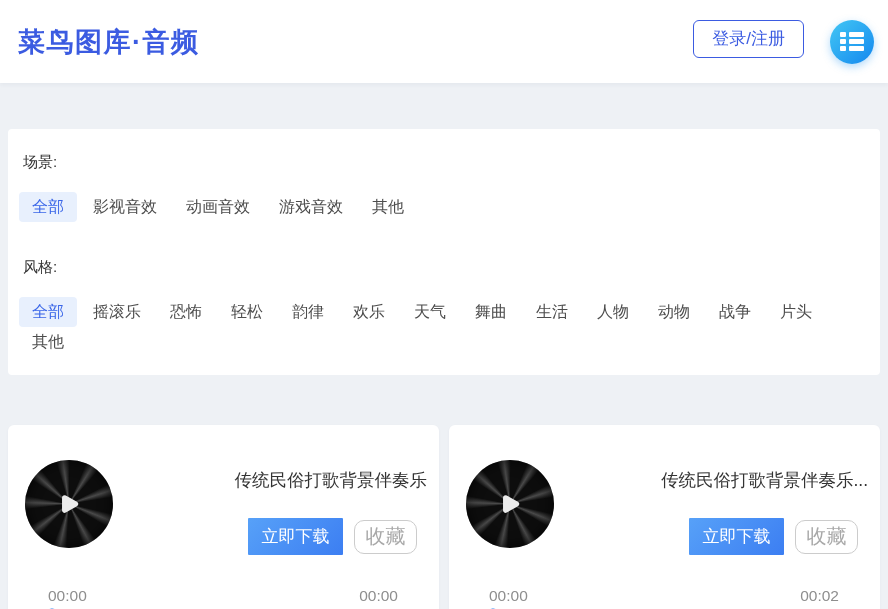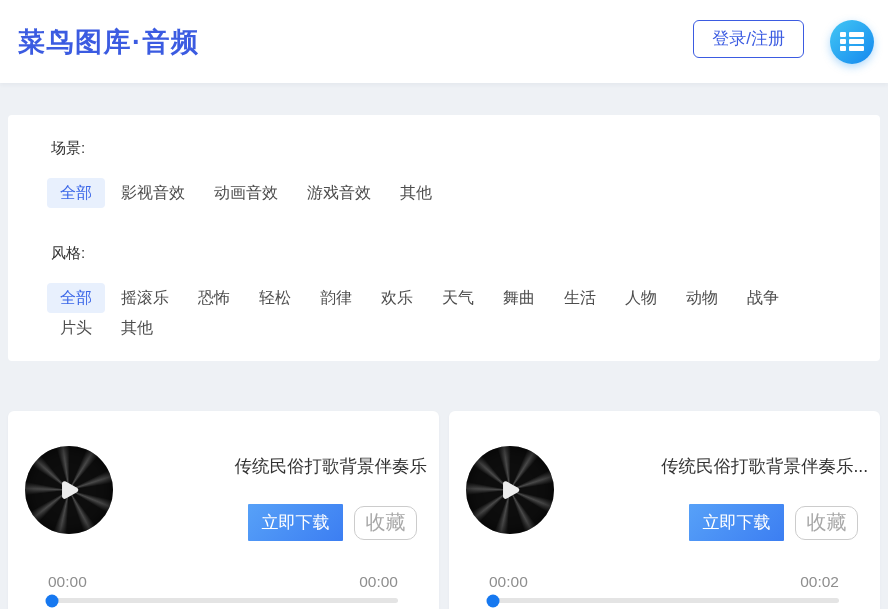--- a/index.html
+++ b/index.html
@@ -47,22 +47,22 @@
     display:flex;align-items:center;justify-content:center;
     box-shadow:0 3px 9px rgba(35,150,240,.35);
   }
   .menu-icon{
     display:grid;grid-template-columns:6px 15px;grid-auto-rows:5px;
     column-gap:3px;row-gap:2px;
   }
   .menu-icon span{background:#fff;border-radius:1px;}
   
   .filter-panel{
-    margin:32px 8px 0;background:#fff;border-radius:4px;
-    padding:24px 39px 18px;
+    margin:46px 8px 0;background:#fff;border-radius:4px;
+    padding:24px 11px 18px;
   }
   .filter-group + .filter-group{margin-top:36px;}
   .filter-label{
     font-size:15px;color:#333;margin:0 0 20px 4px;
   }
   .filter-options{display:flex;flex-wrap:wrap;row-gap:0;}
   .chip{
     font-size:16px;color:#4d4d4d;padding:7px 13px;margin-right:3px;
     border-radius:4px;cursor:pointer;line-height:16px;white-space:nowrap;
   }

